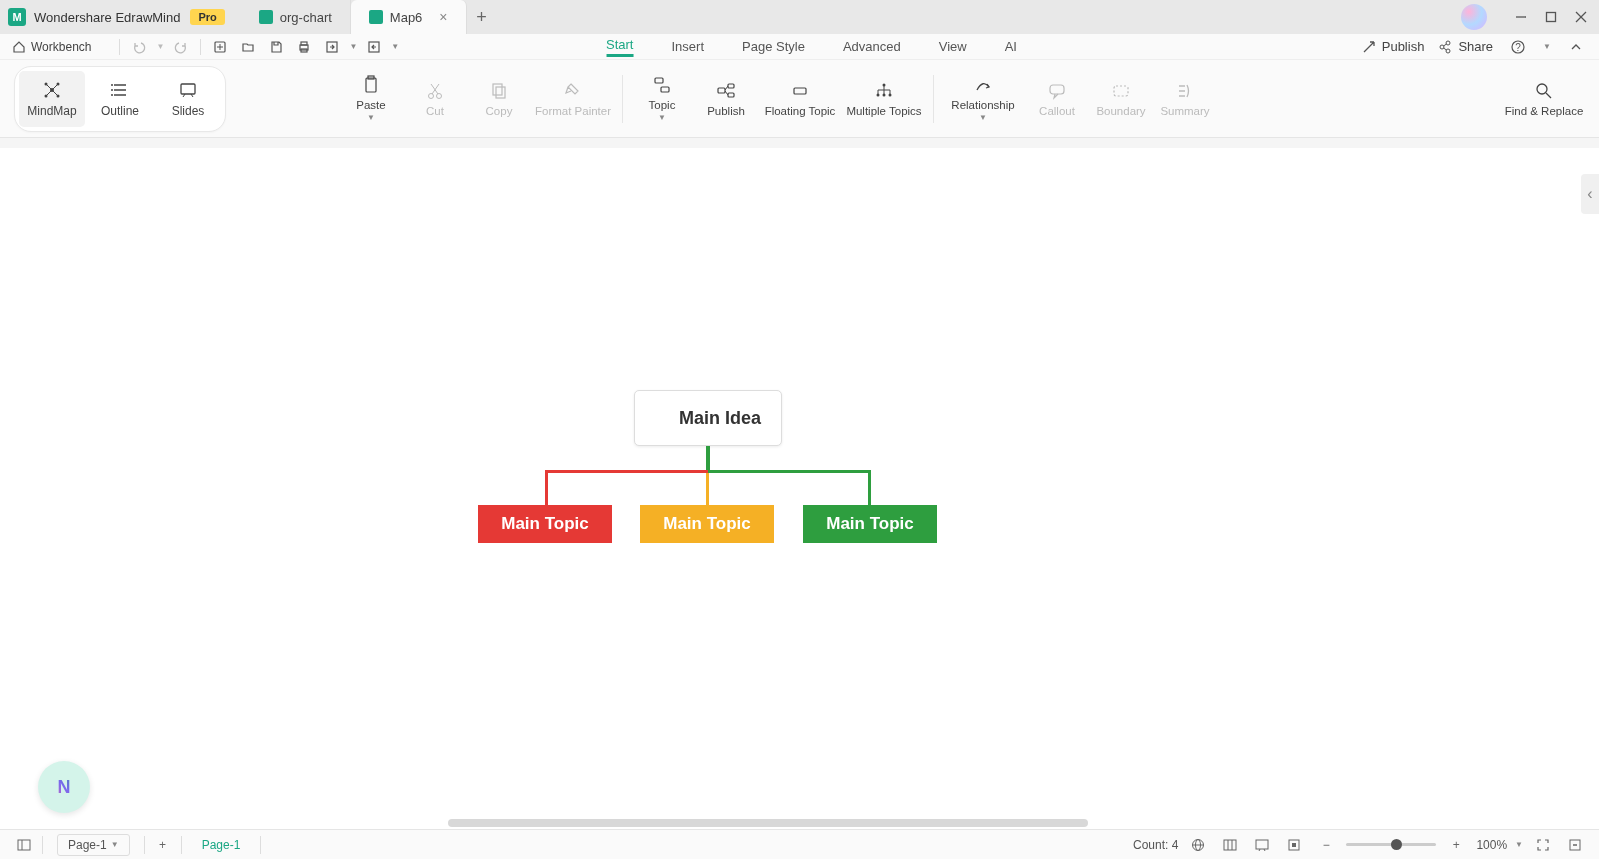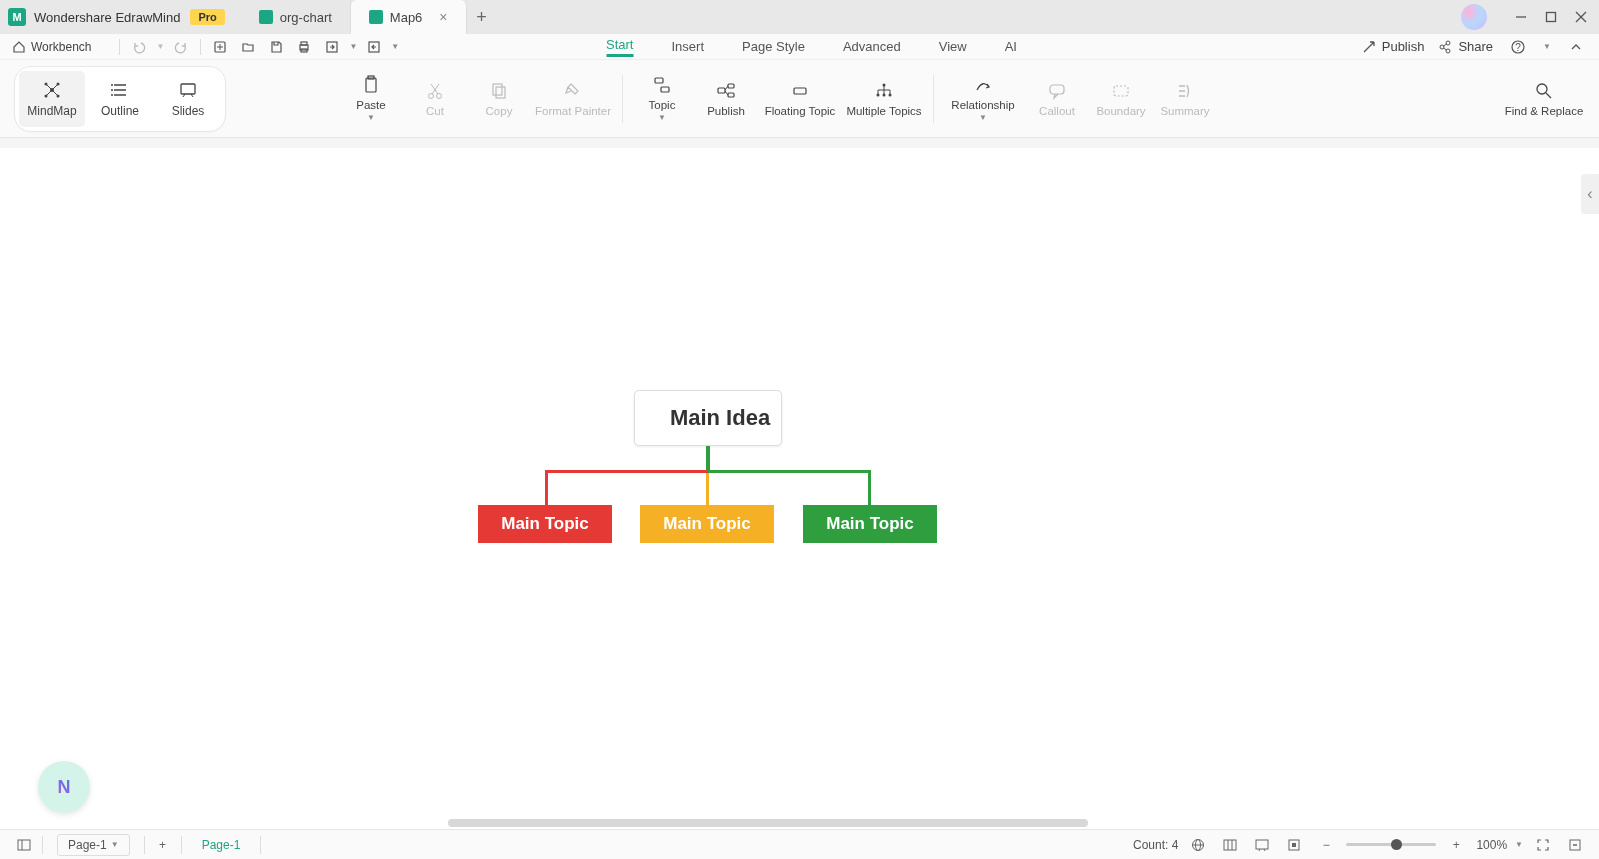--- a/index.html
+++ b/index.html
@@ -42,21 +42,21 @@
 .tool-btn.disabled { color: #bbb; text-align: right; }
 .tool-dd { font-size: 8px; color: #888; margin-top: -2px; }
 .rsep { width: 1px; height: 48px; background: #e5e5e5; margin: 0 6px; }
 .ribbon-right { margin-left: auto; }
 
 
 .canvas { position: absolute; top: 148px; left: 0; right: 0; bottom: 30px; background: #fff; overflow: hidden; }
 .right-collapse { position: absolute; right: 0; top: 174px; width: 18px; height: 40px; background: #f0f0f0; border-radius: 4px 0 0 4px; display: flex; align-items: center; justify-content: center; color: #888; cursor: pointer; }
 
 
-.main-idea { position: absolute; left: 634px; top: 390px; width: 148px; height: 56px; background: #fff; border: 1px solid #ddd; border-radius: 5px; display: flex; align-items: center; justify-content: center; font-size: 22px; font-weight: 600; color: #333; box-shadow: 0 1px 3px rgba(0,0,0,0.08); padding-left: 24px; }
+.main-idea { position: absolute; left: 634px; top: 390px; width: 148px; height: 56px; background: #fff; border: 1px solid #ddd; border-radius: 5px; display: flex; align-items: center; justify-content: center; font-size: 18px; font-weight: 600; color: #333; box-shadow: 0 1px 3px rgba(0,0,0,0.08); padding-left: 24px; }
 .topic { position: absolute; top: 505px; width: 134px; height: 38px; display: flex; align-items: center; justify-content: center; font-size: 17px; font-weight: 600; color: #fff; }
 .topic.red { left: 478px; background: #e53935; }
 .topic.yellow { left: 640px; background: #f5b025; }
 .topic.green { left: 803px; background: #2e9e3f; }
 
 
 .conn { position: absolute; }
 .conn.vert-trunk { left: 706px; top: 446px; width: 4px; height: 26px; background: #2e9e3f; }
 .conn.horiz-red { left: 545px; top: 470px; width: 163px; height: 3px; background: #e53935; }
 .conn.horiz-green { left: 708px; top: 470px; width: 163px; height: 3px; background: #2e9e3f; }

